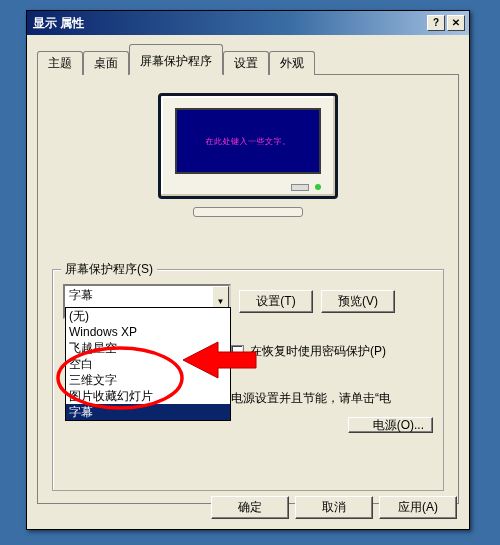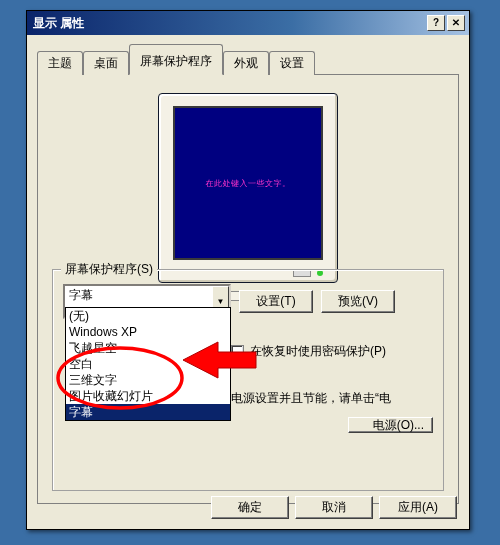--- a/index.html
+++ b/index.html
@@ -82,23 +82,23 @@
   .monitor-wrap {
     width: 100%;
     text-align: center;
     margin-top: 4px;
   }
   .monitor {
     display: inline-block;
     position: relative;
   }
   .mon-body {
-    width: 180px; height: 190px;
+    width: 180px; height: 106px;
     background: #f4f1e6;
-    border: 1px solid #0f172a;
+    border: 3px solid #0f172a;
     border-radius: 4px;
     position: relative;
     box-shadow: inset -2px -2px 0 #cfcab6, inset 2px 2px 0 #fff;
   }
   .mon-screen {
     position: absolute;
     left: 14px; top: 12px; right: 14px; bottom: 22px;
     background: #000080;
     border: 2px solid #3a3a3a;
     display: flex;
@@ -248,22 +248,22 @@
     <span class="title">显示 属性</span>
     <div class="btn">?</div>
     <div class="btn">✕</div>
   </div>
 
   <div class="client">
     <div class="tabs">
       <div class="tab">主题</div>
       <div class="tab">桌面</div>
       <div class="tab active">屏幕保护程序</div>
+      <div class="tab">设置</div>
       <div class="tab">外观</div>
-      <div class="tab">设置</div>
     </div>
 
     <div class="tabpanel">
 
       <div class="monitor-wrap">
         <div class="monitor">
           <div class="mon-body">
             <div class="mon-screen">
               <span class="marquee">在此处键入一些文字。</span>
             </div>

